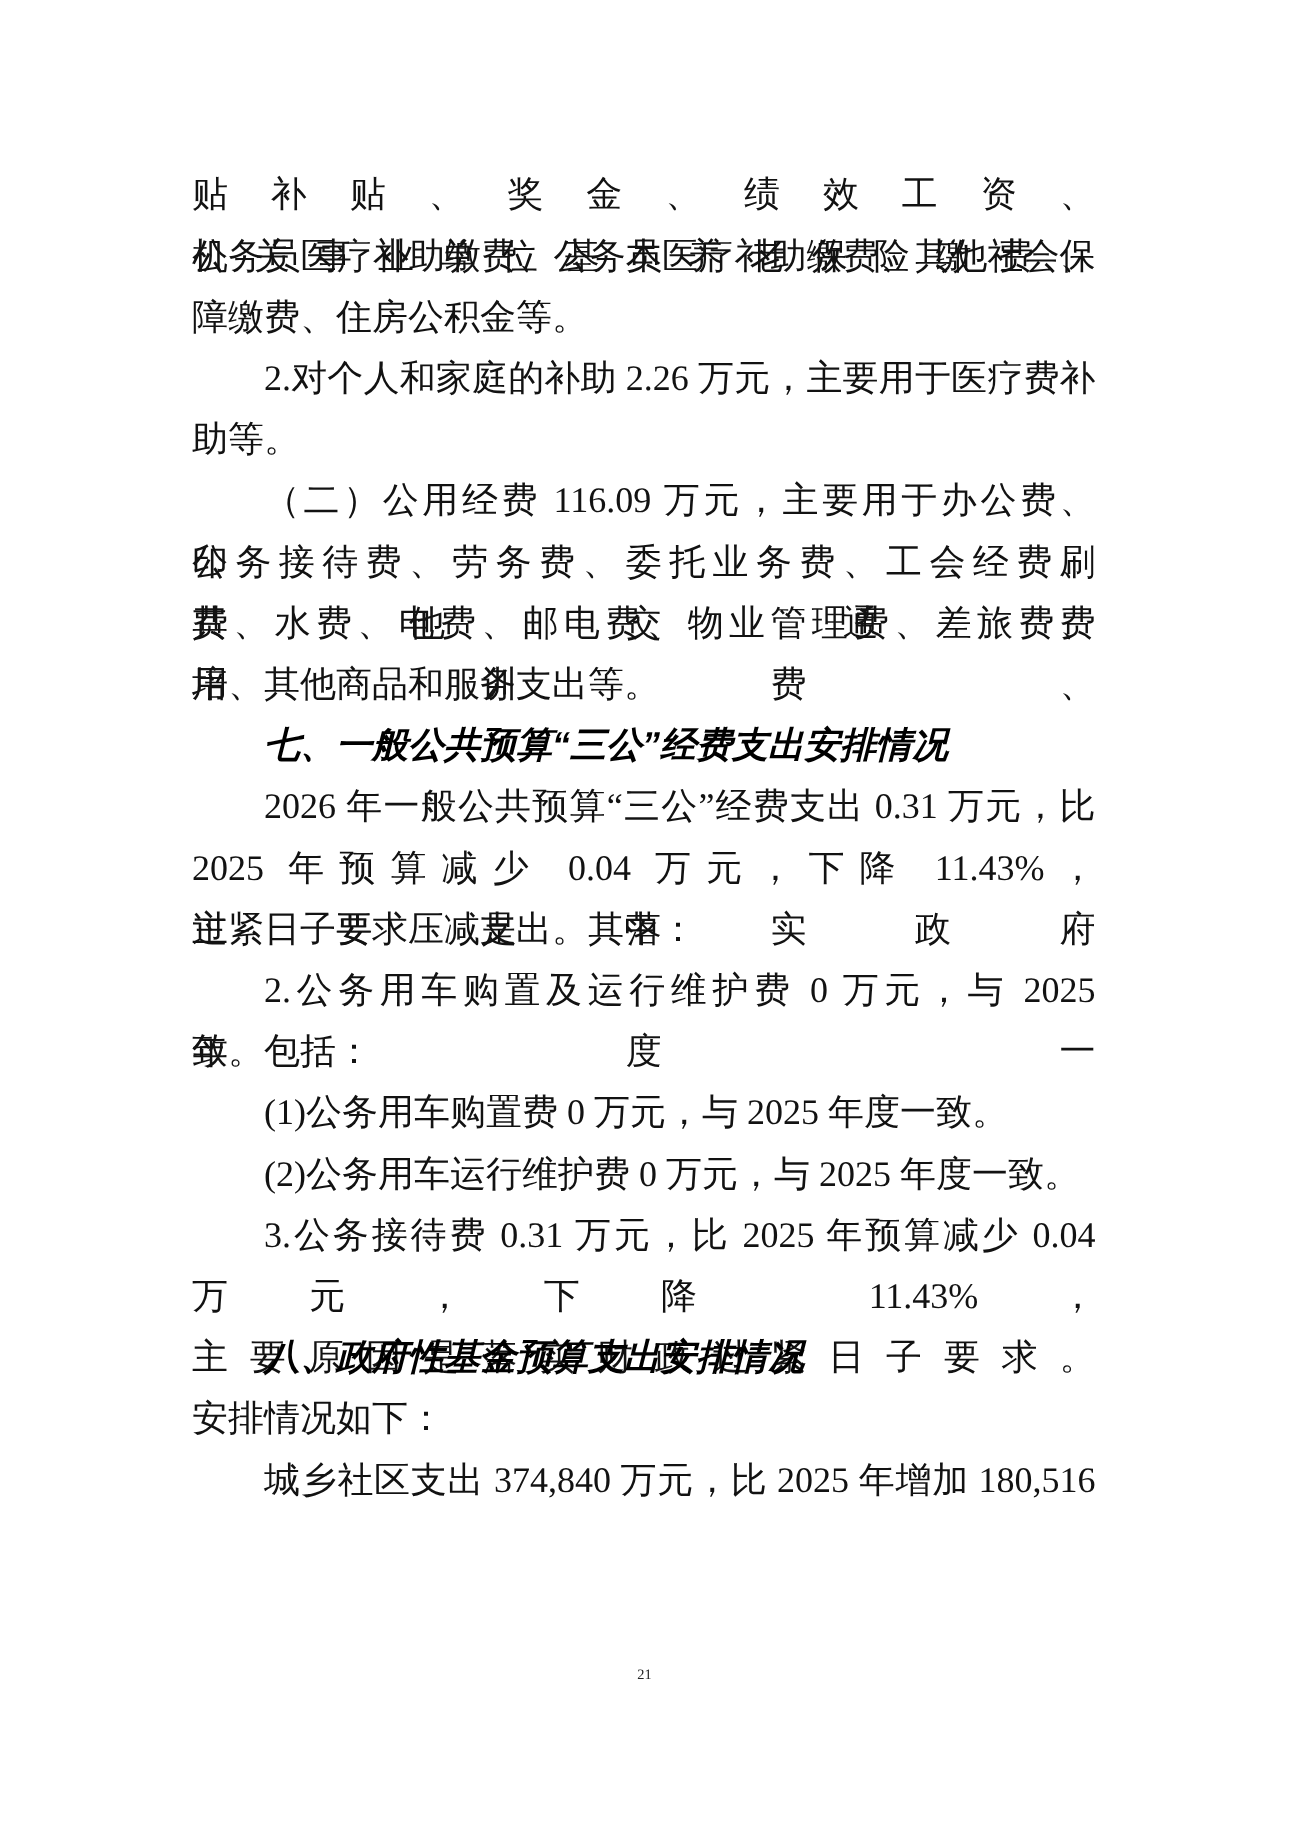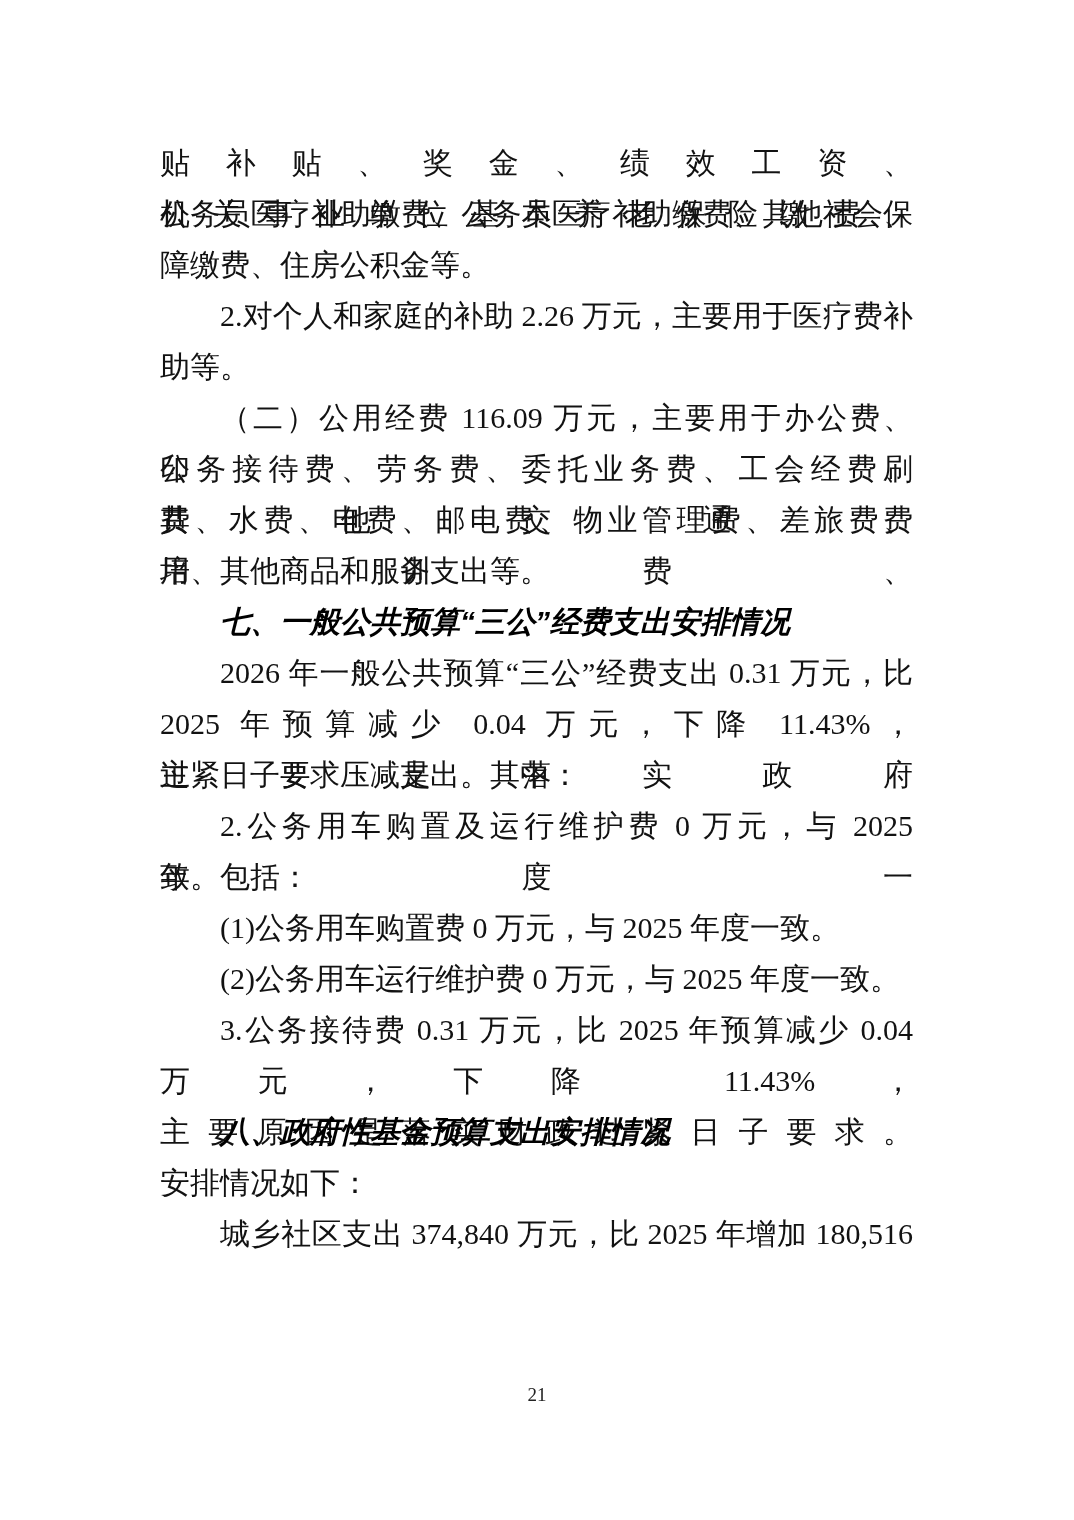--- a/index.html
+++ b/index.html
@@ -46,21 +46,21 @@
     font-weight: 700;
     color: #000000;
     font-style: italic;
   }
   .page-number {
     position: absolute;
     left: 0;
     top: 1384px;
     width: 1074px;
     text-align: center;
-    font-size: 19px;
+    font-size: 12px;
     line-height: 22px;
     color: #222222;
     font-family: "Liberation Serif", "DejaVu Serif", serif;
   }
 </style>
 </head>
 <body>
 
 <div class="page">
   <div class="text-block">

